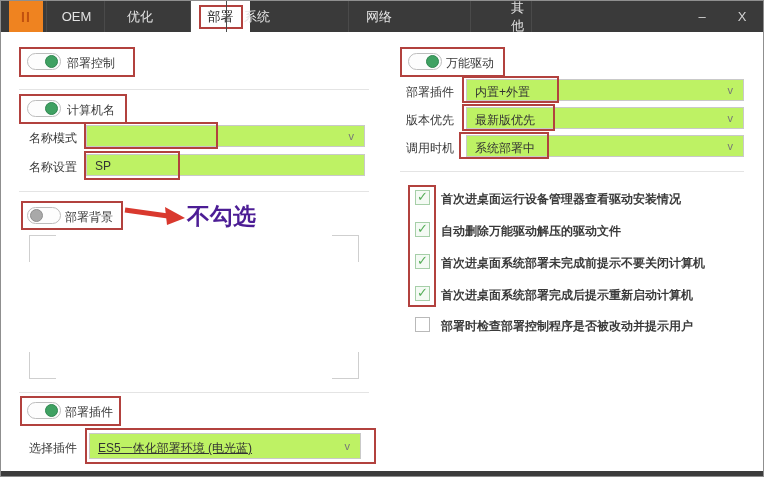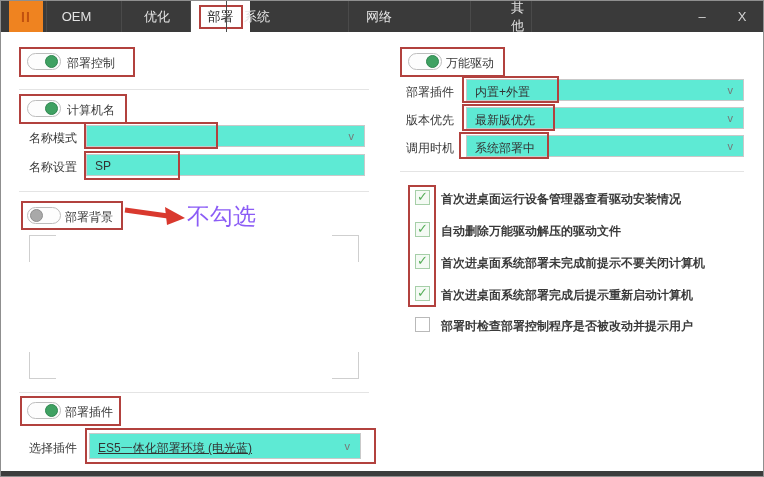--- a/index.html
+++ b/index.html
@@ -16,21 +16,21 @@
   .tab-redbox{display:inline-block;border:2px solid #b2413e;padding:1px 7px;}
   .winbtn{position:absolute;top:0;height:31px;width:30px;display:flex;align-items:center;justify-content:center;
           color:#d2d2d2;font-size:13px;}
 
   
   .flabel{position:absolute;font-size:12px;color:#3a3a3a;white-space:nowrap;}
   .toggle{position:absolute;width:34px;height:17px;border:1px solid #bdbdbd;border-radius:9px;background:#fdfdfd;box-sizing:border-box;}
   .toggle .knob{position:absolute;top:1px;width:13px;height:13px;border-radius:50%;box-sizing:border-box;}
   .toggle.on .knob{right:2px;background:#3fa162;border:1px solid #2f8750;}
   .toggle.off .knob{left:2px;background:#a9a9a9;border:1px solid #8f8f8f;}
-  .sel,.inp{position:absolute;height:22px;border:1px solid #c9c9c9;background:#5eead4;box-sizing:border-box;padding-left:46px;}
+  .sel,.inp{position:absolute;height:22px;border:1px solid #c9c9c9;background:#bef264;box-sizing:border-box;padding-left:46px;}
   .sel .val,.inp .val{position:absolute;left:8px;top:4px;font-size:12px;color:#333;white-space:nowrap;}
   .sel .chev{position:absolute;right:10px;top:4px;color:#777;font-size:11px;}
   .sel.big{height:26px;}
   .sel.big .val{top:6px;text-decoration:underline;}
   .sel.big .chev{top:6px;}
   .divider{position:absolute;height:1px;background:#e4e4e4;}
   .anno{position:absolute;border:2px solid #b2413e;box-sizing:border-box;pointer-events:none;}
   .cb{position:absolute;width:15px;height:15px;border:1px solid #a6cfa8;background:#f4faf4;box-sizing:border-box;}
   .cb .tick{position:absolute;left:1px;top:-1px;color:#55ad58;font-size:13px;line-height:14px;font-weight:bold;}
   .cb.unchecked{border-color:#b9b9b9;background:#fff;}
@@ -38,36 +38,36 @@
 
   
   #imgph{position:absolute;left:28px;top:234px;width:330px;height:144px;}
   .corner{position:absolute;width:26px;height:26px;}
   .corner.tl{left:0;top:0;border-left:1px solid #cfcfcf;border-top:1px solid #cfcfcf;}
   .corner.tr{right:0;top:0;border-right:1px solid #cfcfcf;border-top:1px solid #cfcfcf;}
   .corner.bl{left:0;bottom:0;border-left:1px solid #cfcfcf;border-bottom:1px solid #cfcfcf;}
   .corner.br{right:0;bottom:0;border-right:1px solid #cfcfcf;border-bottom:1px solid #cfcfcf;}
   #imgph .ph-text{position:absolute;left:0;right:0;top:60px;text-align:center;color:#bcbcbc;font-size:13px;}
 
-  #nocheck-text{position:absolute;left:186px;top:200px;color:#8b5cf6;font-size:23px;font-weight:normal;}
+  #nocheck-text{position:absolute;left:186px;top:200px;color:#4c1d95;font-size:23px;font-weight:bold;}
   #arrow{position:absolute;left:123px;top:202px;}
   #bottom-edge{position:absolute;left:0;right:0;bottom:0;height:5px;background:#3c3c3c;}
 </style>
 </head>
 <body>
 
 <div id="window">
 
   <div id="titlebar">
     <div id="appbtn">II</div>
 
     <div class="tab" style="left:45px;width:60px">
         <span>OEM</span>
       </div>
-    <div class="tab" style="left:120px;width:71px">
+    <div class="tab" style="left:103px;width:71px">
         <span>优化</span>
       </div>
     <div class="tab active" style="left:165px;width:60px">
       <span class="tab-redbox">
         <span>部署</span>
       </span>
     </div>
     <div class="tab" style="left:225px;width:61px">
         <span>系统</span>
       </div>

